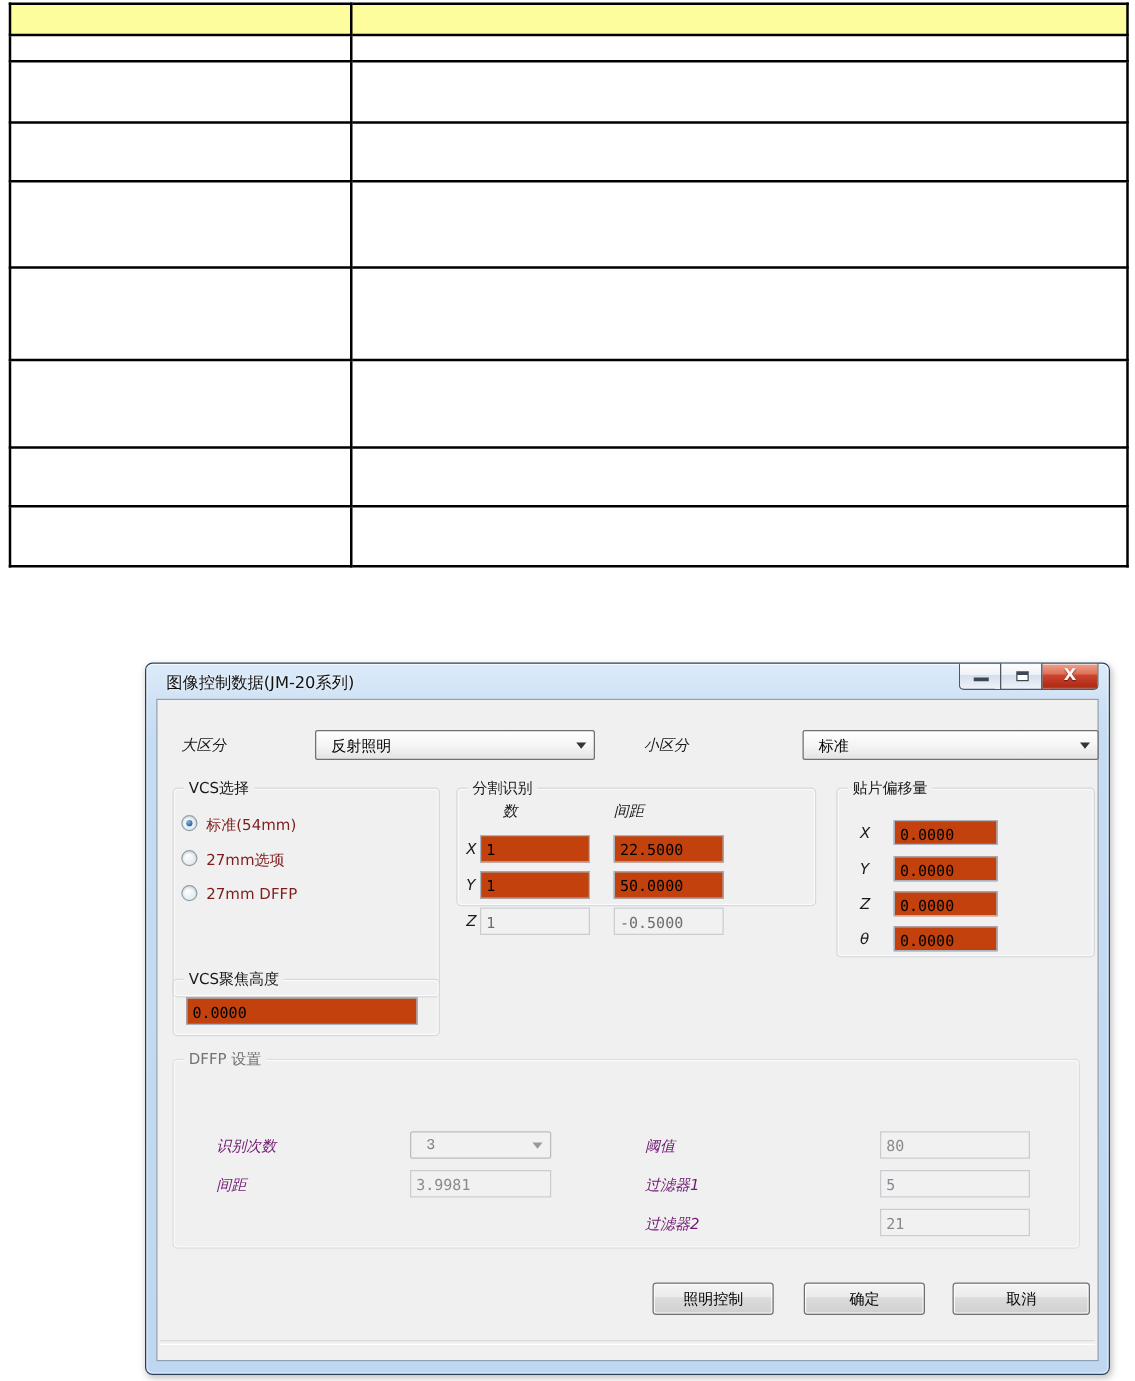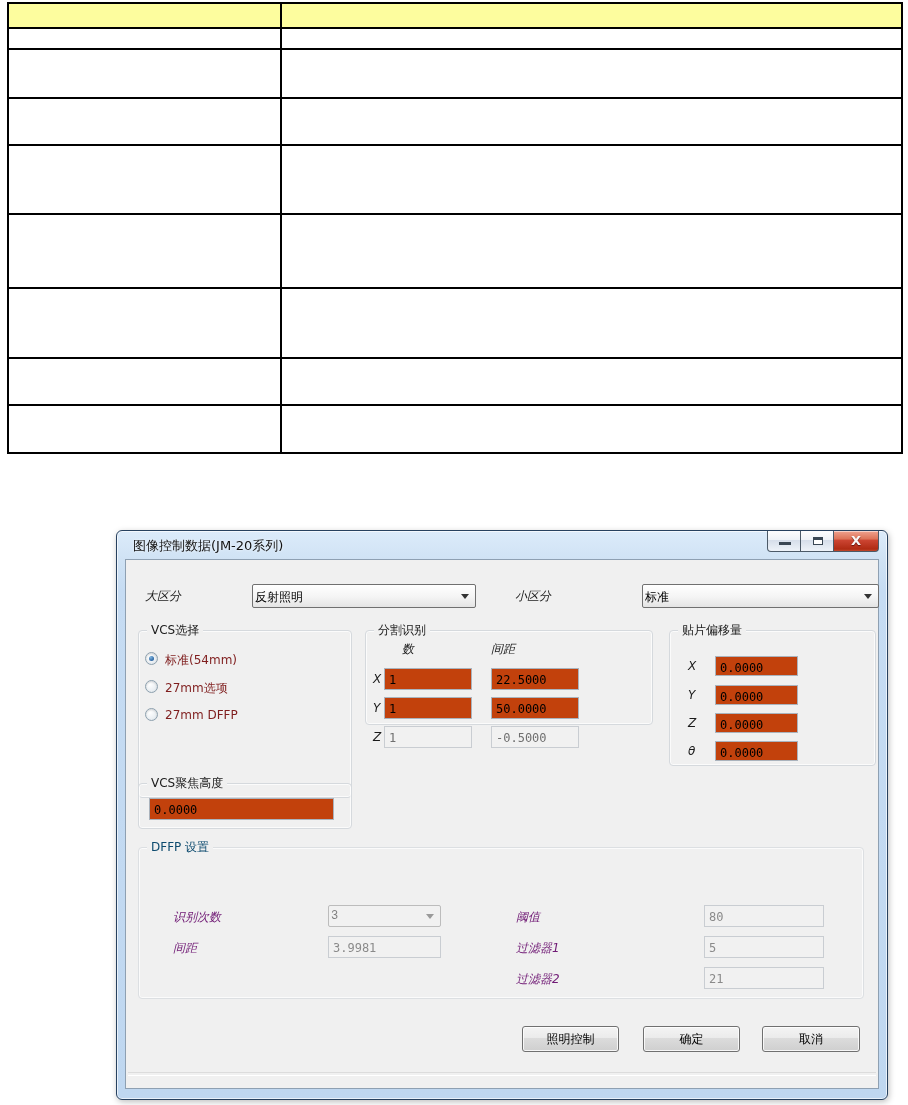--- a/index.html
+++ b/index.html
@@ -56,38 +56,38 @@
   }
   .label{position:absolute;font-size:12px;color:#1a1a1a;white-space:nowrap;font-style:italic;}
   .label.dis{color:#701a75;}
   
   .combo{
     position:absolute;height:24px;box-sizing:border-box;
     border:1px solid #707070;border-radius:2px;
     background:linear-gradient(#ffffff,#f4f4f4 55%,#e4e4e4);
     font-size:12px;color:#000;
   }
-  .combo .val{position:absolute;left:2px;top:4px;white-space:nowrap;font-family:Liberation Mono, monospace;}
+  .combo .val{position:absolute;left:12px;top:4px;white-space:nowrap;font-family:Liberation Mono, monospace;}
   .combo .arrow{
     position:absolute;right:6px;top:9px;width:0;height:0;
     border-left:4px solid transparent;border-right:4px solid transparent;border-top:5px solid #333;
   }
   .combo.dis{background:#f1f1f1;border-color:#bcbcbc;color:#7f7f7f;}
   .combo.dis .arrow{border-top-color:#9a9a9a;}
   
   .group{
     position:absolute;border:1px solid #d5d9dd;border-radius:4px;box-sizing:border-box;
     box-shadow:inset 0 0 0 1px rgba(255,255,255,.7);
   }
   .group>.gtitle{
     position:absolute;top:-8px;left:8px;background:#f0f0f0;padding:0 4px;
     font-size:12px;color:#1a1a1a;white-space:nowrap;line-height:14px;
   }
   .group.dis{border-color:#dcdfe2;}
-  .group.dis>.gtitle{color:#0c4a6e;}
+  .group.dis>.gtitle{color:#737373;}
   
   .field{
     position:absolute;box-sizing:border-box;height:22px;
     border:1px solid #aab3bd;background:#c2410c;
     font-family:"DejaVu Sans Mono", monospace;font-size:12px;color:#000;
     padding:3px 4px 0 4px;line-height:16px;overflow:hidden;white-space:nowrap;
   }
   .field.dis{background:#f1f1f1;border-color:#c9cdd2;color:#6f6f6f;}
   .field.dffp{color:#8a8a8a;}
   
@@ -259,17 +259,17 @@
 
       <span class="label dis" style="left:377px;top:92px">过滤器1</span>
       <div class="field dis dffp" style="left:565px;top:88px;width:120px">5</div>
 
       <span class="label dis" style="left:377px;top:123px">过滤器2</span>
       <div class="field dis dffp" style="left:565px;top:119px;width:120px">21</div>
     </div>
 
     <div class="btn" style="left:396px;top:466px;width:97px">照明控制</div>
     <div class="btn" style="left:517px;top:466px;width:97px">确定</div>
-    <div class="btn" style="left:636px;top:466px;width:98px">取消</div>
+    <div class="btn" style="left:636px;top:466px;width:110px">取消</div>
 
     <div class="sep"></div>
   </div>
 </div>
 
 </body></html>

